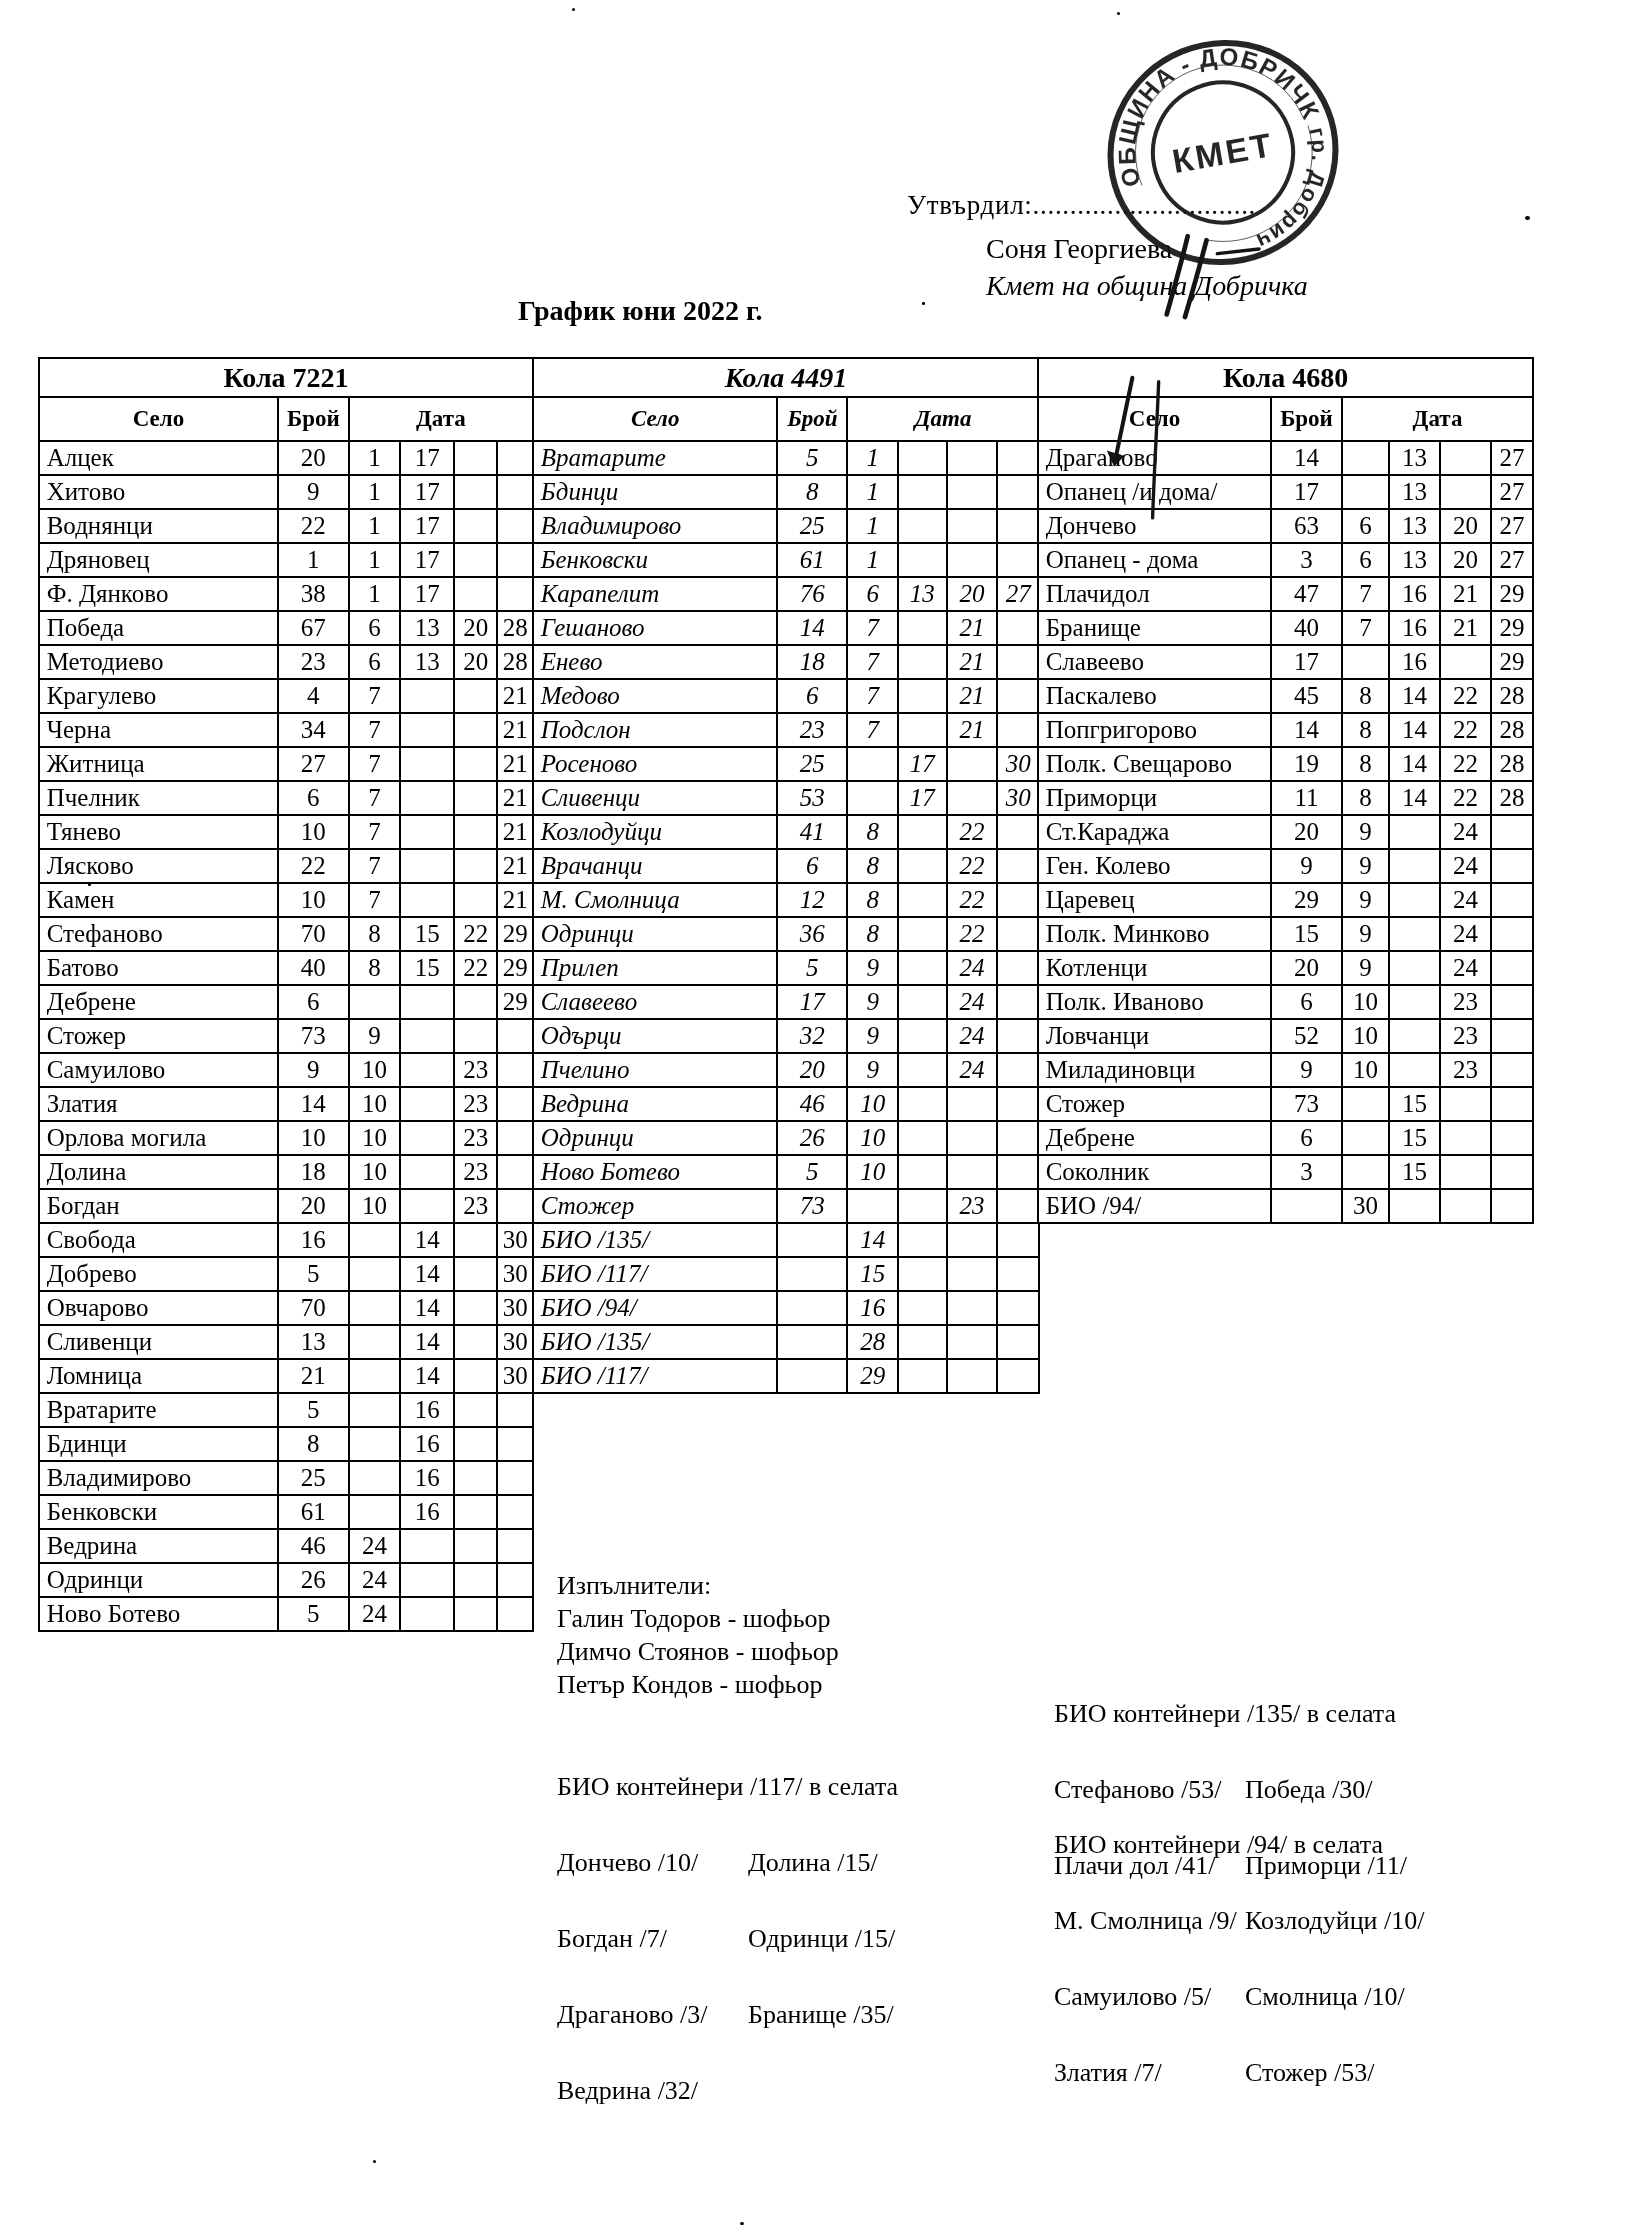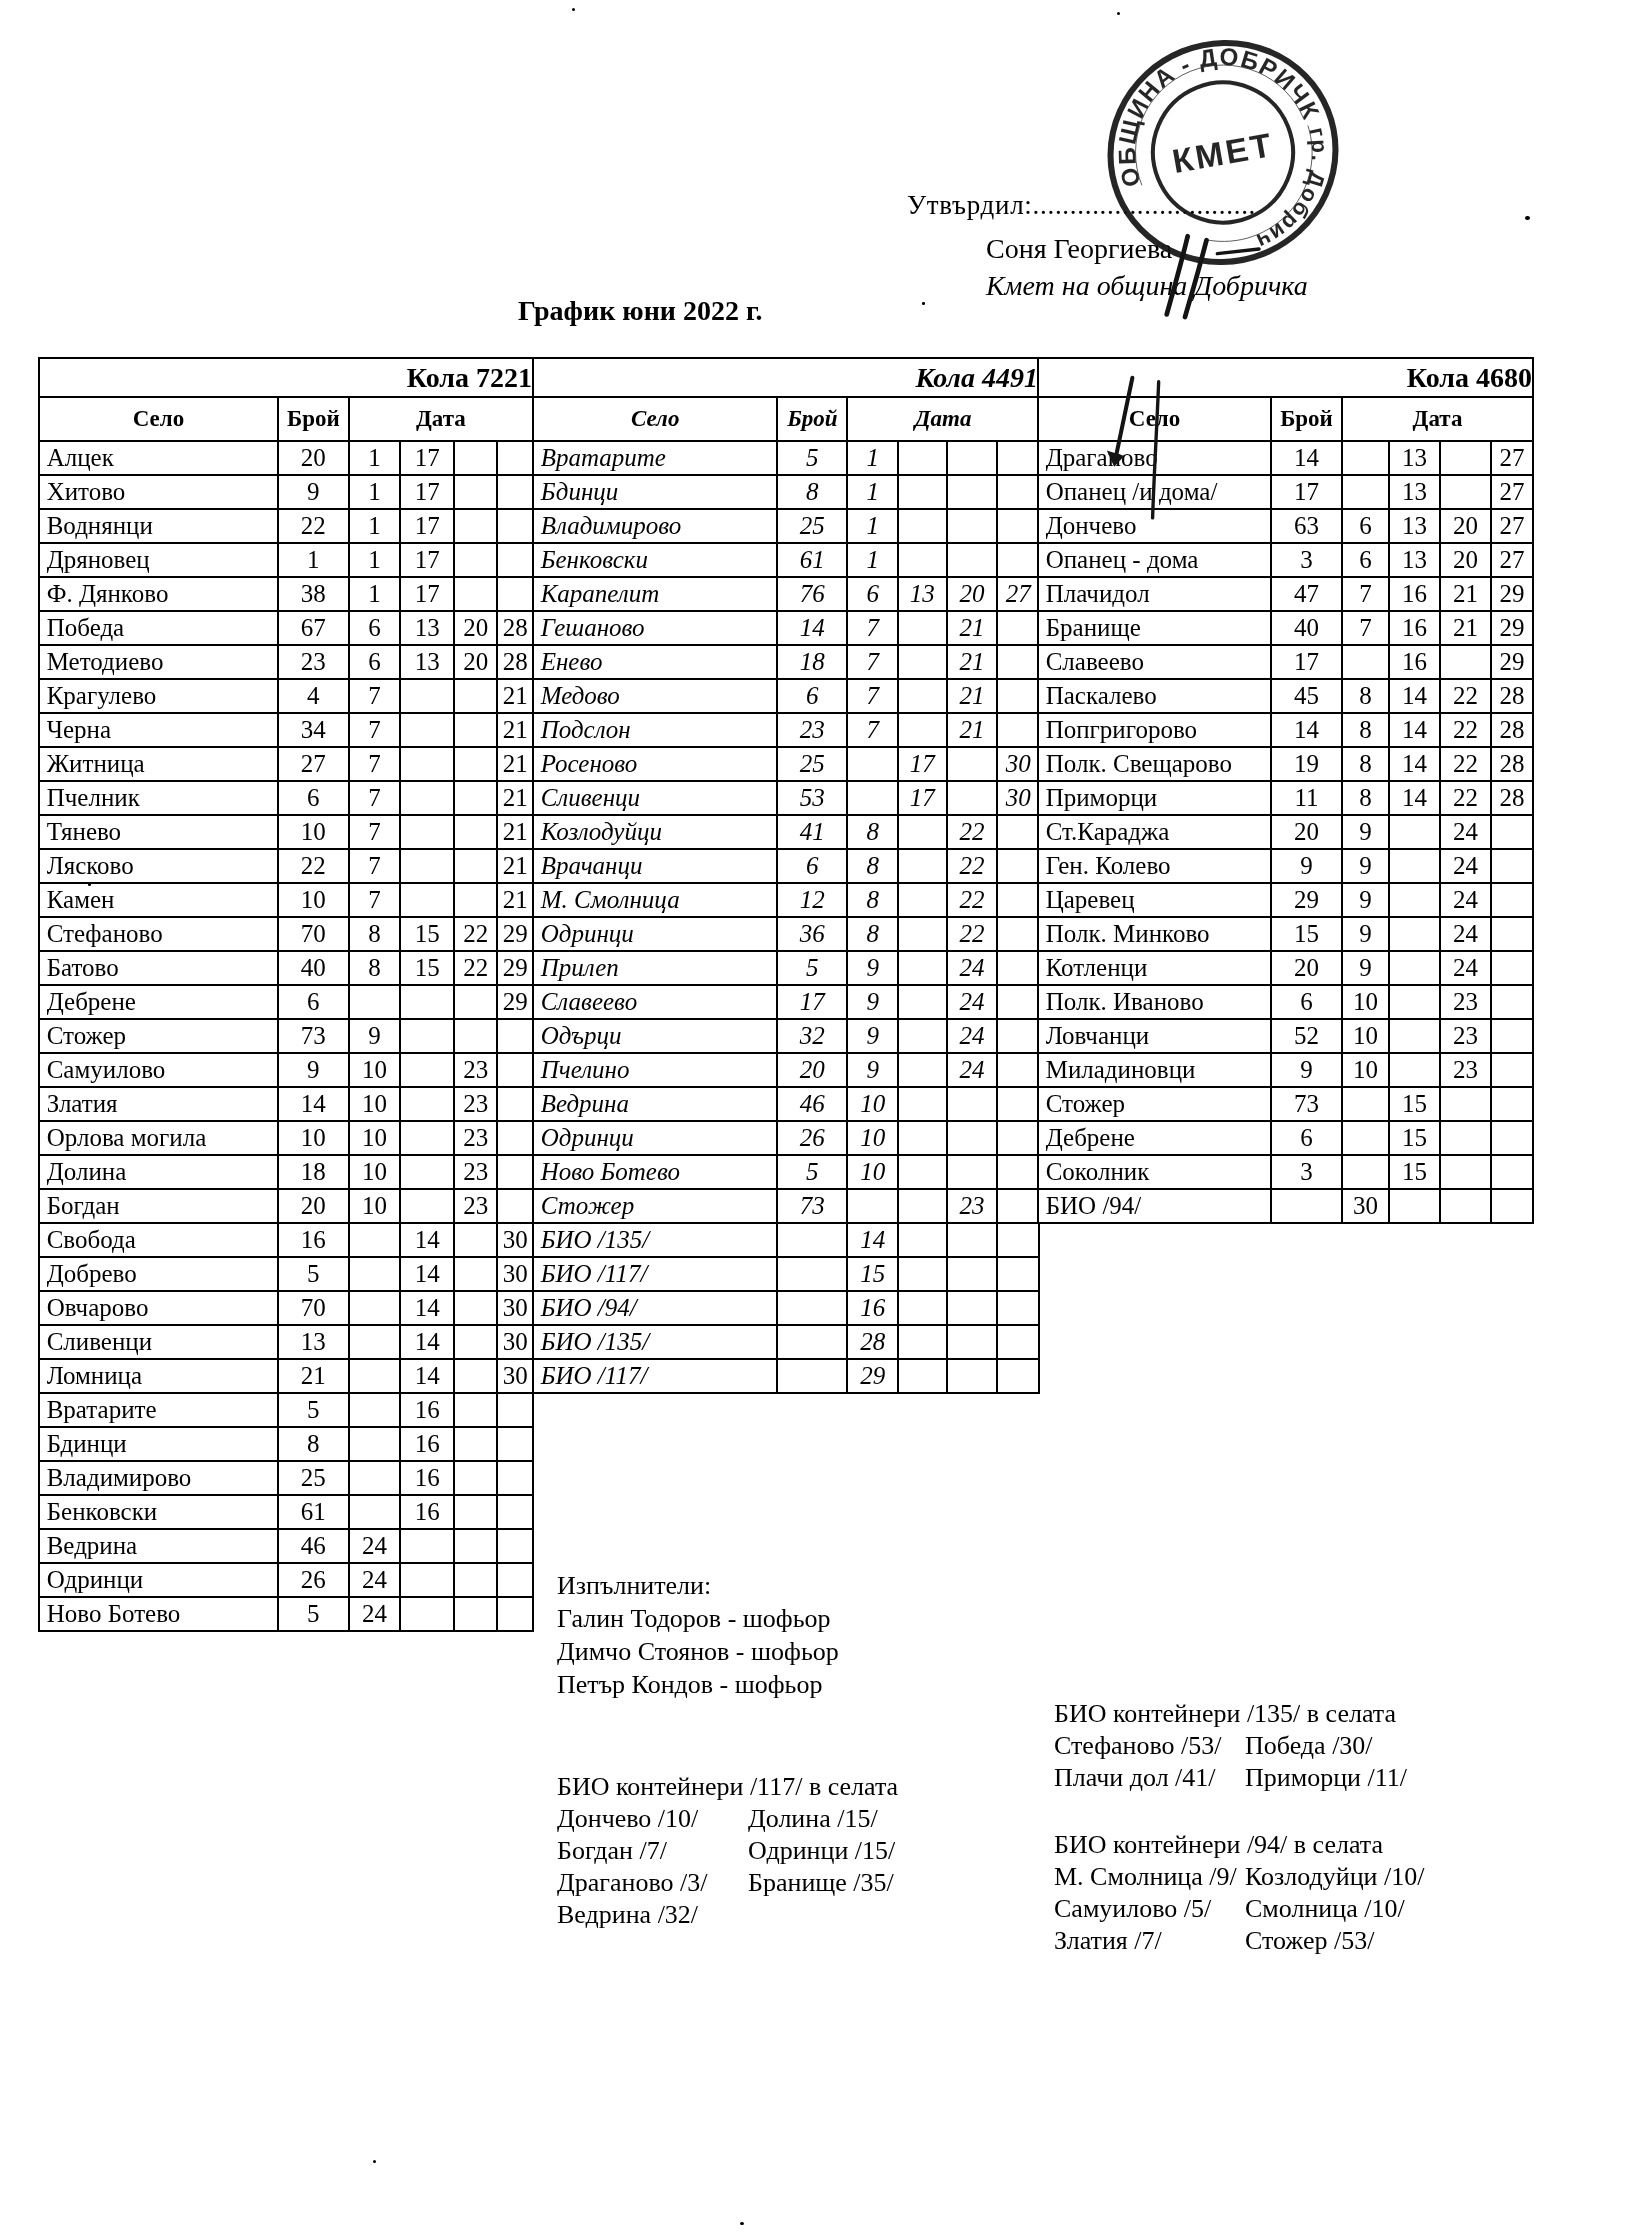--- a/index.html
+++ b/index.html
@@ -22,35 +22,35 @@
   
   .tbl-wrap{position:absolute;z-index:1;}
   #t1{left:38px;top:357px;}
   #t2{left:532px;top:357px;font-style:italic;}
   #t3{left:1037px;top:357px;}
   table.sched{border-collapse:collapse;table-layout:fixed;background:#fff;}
   #t1 table.sched{width:496px;}
   #t2 table.sched{width:508px;}
   #t3 table.sched{width:465px;}
   .sched th,.sched td{border:2.7px solid #000;padding:0;overflow:hidden;white-space:nowrap;}
-  .sched tr.h1 th{height:37px;font-size:28px;font-weight:bold;text-align:right;}
+  .sched tr.h1 th{height:37px;font-size:28px;font-weight:bold;text-align:center;}
   .sched tr.h2 th{height:42px;font-size:23px;font-weight:bold;text-align:center;}
   .sched td{height:32px;font-size:25px;text-align:center;vertical-align:middle;}
   .sched td.vil{text-align:left;padding-left:6.7px;}
   
   .textblock{position:absolute;font-size:26px;z-index:2;}
   #executors{left:557px;top:1569px;line-height:33px;}
   #bio135{left:1054px;top:1697px;}
   #bio117{left:557px;top:1770px;}
   #bio94{left:1054px;top:1828px;}
   .bio-h{line-height:33px;}
   .bio-cols{display:flex;}
   .bio-col{display:block;}
   .bio-col.c1{width:191px;}
-  .bio-col div{line-height:32px;}
+  .bio-col div{line-height:32px;margin-top:44px;}
   
   #ink-overlay{position:absolute;left:0;top:0;z-index:5;pointer-events:none;}
   
   .speck{position:absolute;background:#000;border-radius:50%;z-index:3;}
 </style>
 </head>
 <body>
 
 <div class="page">
 

